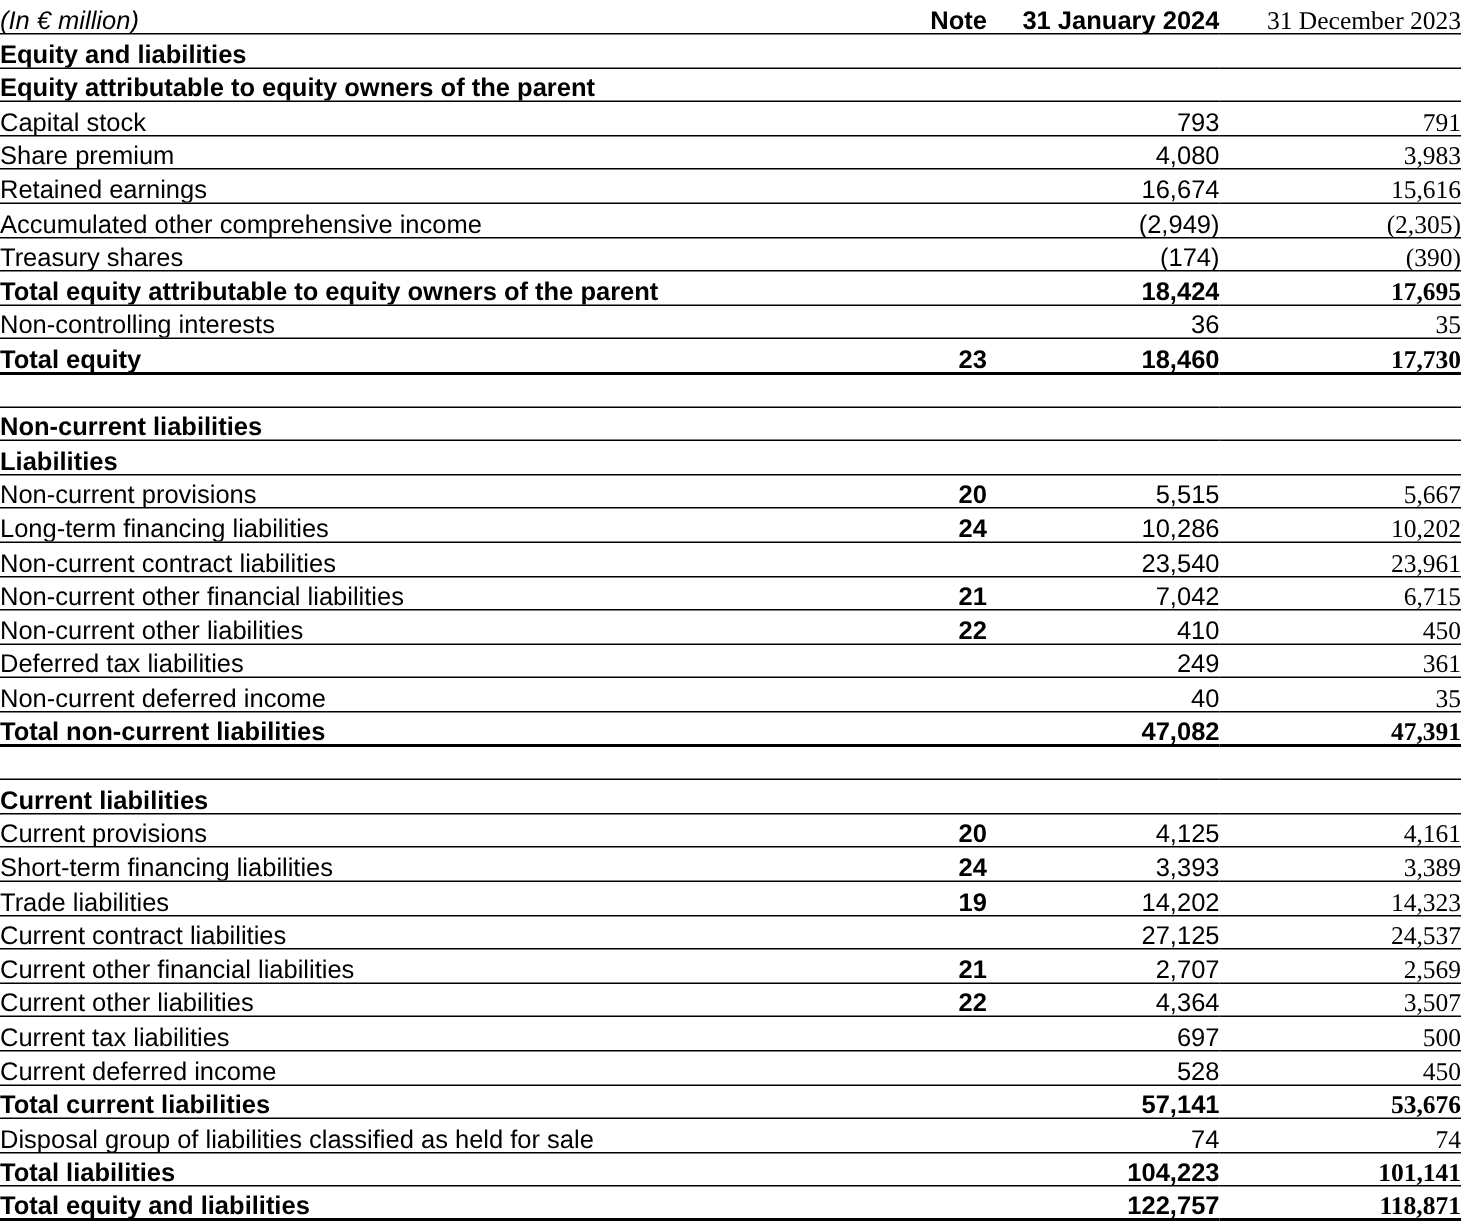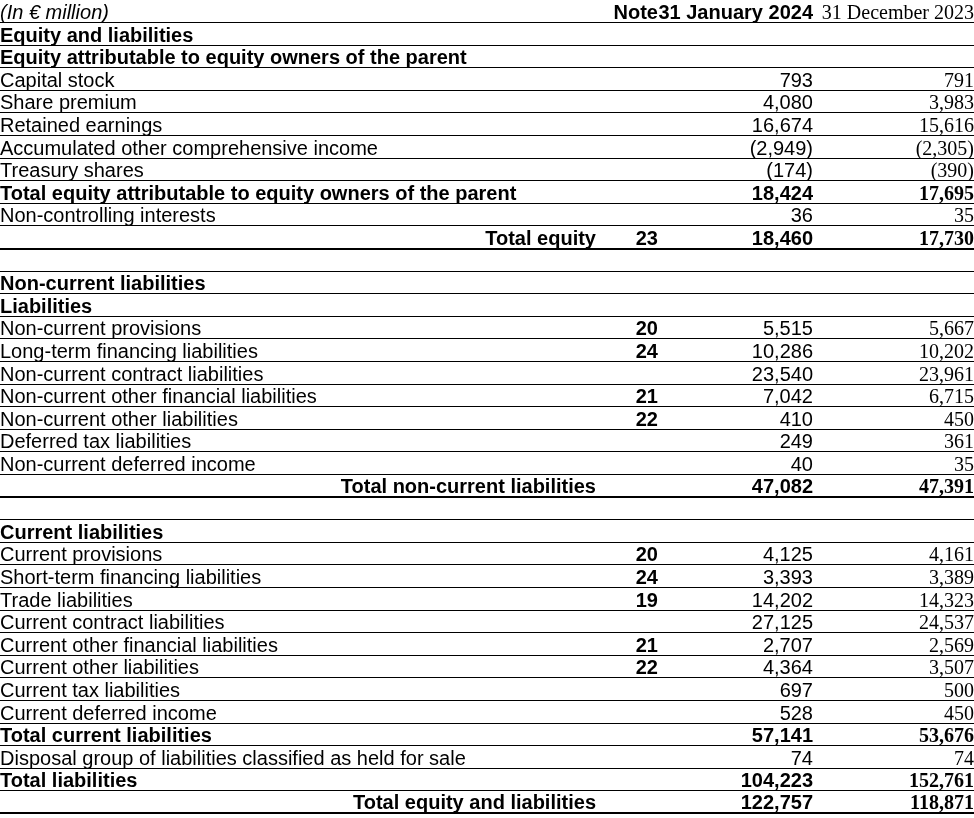--- a/index.html
+++ b/index.html
@@ -11,21 +11,21 @@
     width: 974px;
     height: 818px;
     font-family: "Liberation Sans", sans-serif;
     color: #000000;
     overflow: hidden;
   }
   table.bs {
     width: 974px;
     border-collapse: collapse;
     table-layout: fixed;
-    font-size: 20px;
+    font-size: 17px;
     line-height: 1;
   }
   table.bs col.c-label  { width: 596px; }
   table.bs col.c-note   { width: 62px;  }
   table.bs col.c-v1     { width: 155px; }
   table.bs col.c-v2     { width: 161px; }
 
   table.bs tr { height: 22.6px; }
 
   table.bs td {
@@ -36,21 +36,21 @@
     overflow: hidden;
   }
   td.label { text-align: left;  padding-left: 2px; padding-bottom: 3px; }
   td.note  { text-align: right; padding-right: 2px; padding-bottom: 3px; font-weight: bold; }
   td.v1    { text-align: right; padding-right: 5px; padding-bottom: 3px; }
   td.v2    { text-align: right; padding-right: 5px; padding-bottom: 3px; font-family: Liberation Serif, serif; }
 
   
   tr.bold td        { font-weight: bold; }
   tr.headrow td     { border-bottom: 1.8px solid #000000; }
-  tr.thick td       { border-bottom: 2.6px solid #000000; text-align: right; }
+  tr.thick td       { border-bottom: 2.6px solid #000000; }
   tr.spacer         { height: 20px; }
   tr.spacer td      { border-bottom: none; }
   tr.spacer.ruled td{ border-bottom: 1.4px solid #000000; }
 
   tr.headrow td.v1-bold { font-weight: bold; }
 </style>
 </head>
 <body>
 
 <table class="bs">
@@ -264,21 +264,21 @@
       <tr class="">
         <td class="label">Disposal group of liabilities classified as held for sale</td>
         <td class="note"></td>
         <td class="v1">74</td>
         <td class="v2">74</td>
       </tr>
       <tr class="bold">
         <td class="label">Total liabilities</td>
         <td class="note"></td>
         <td class="v1">104,223</td>
-        <td class="v2">152,761</td>
+        <td class="v2">101,141</td>
       </tr>
       <tr class="bold thick">
         <td class="label">Total equity and liabilities</td>
         <td class="note"></td>
         <td class="v1">122,757</td>
         <td class="v2">118,871</td>
       </tr>
     </tbody>
 </table>
 

